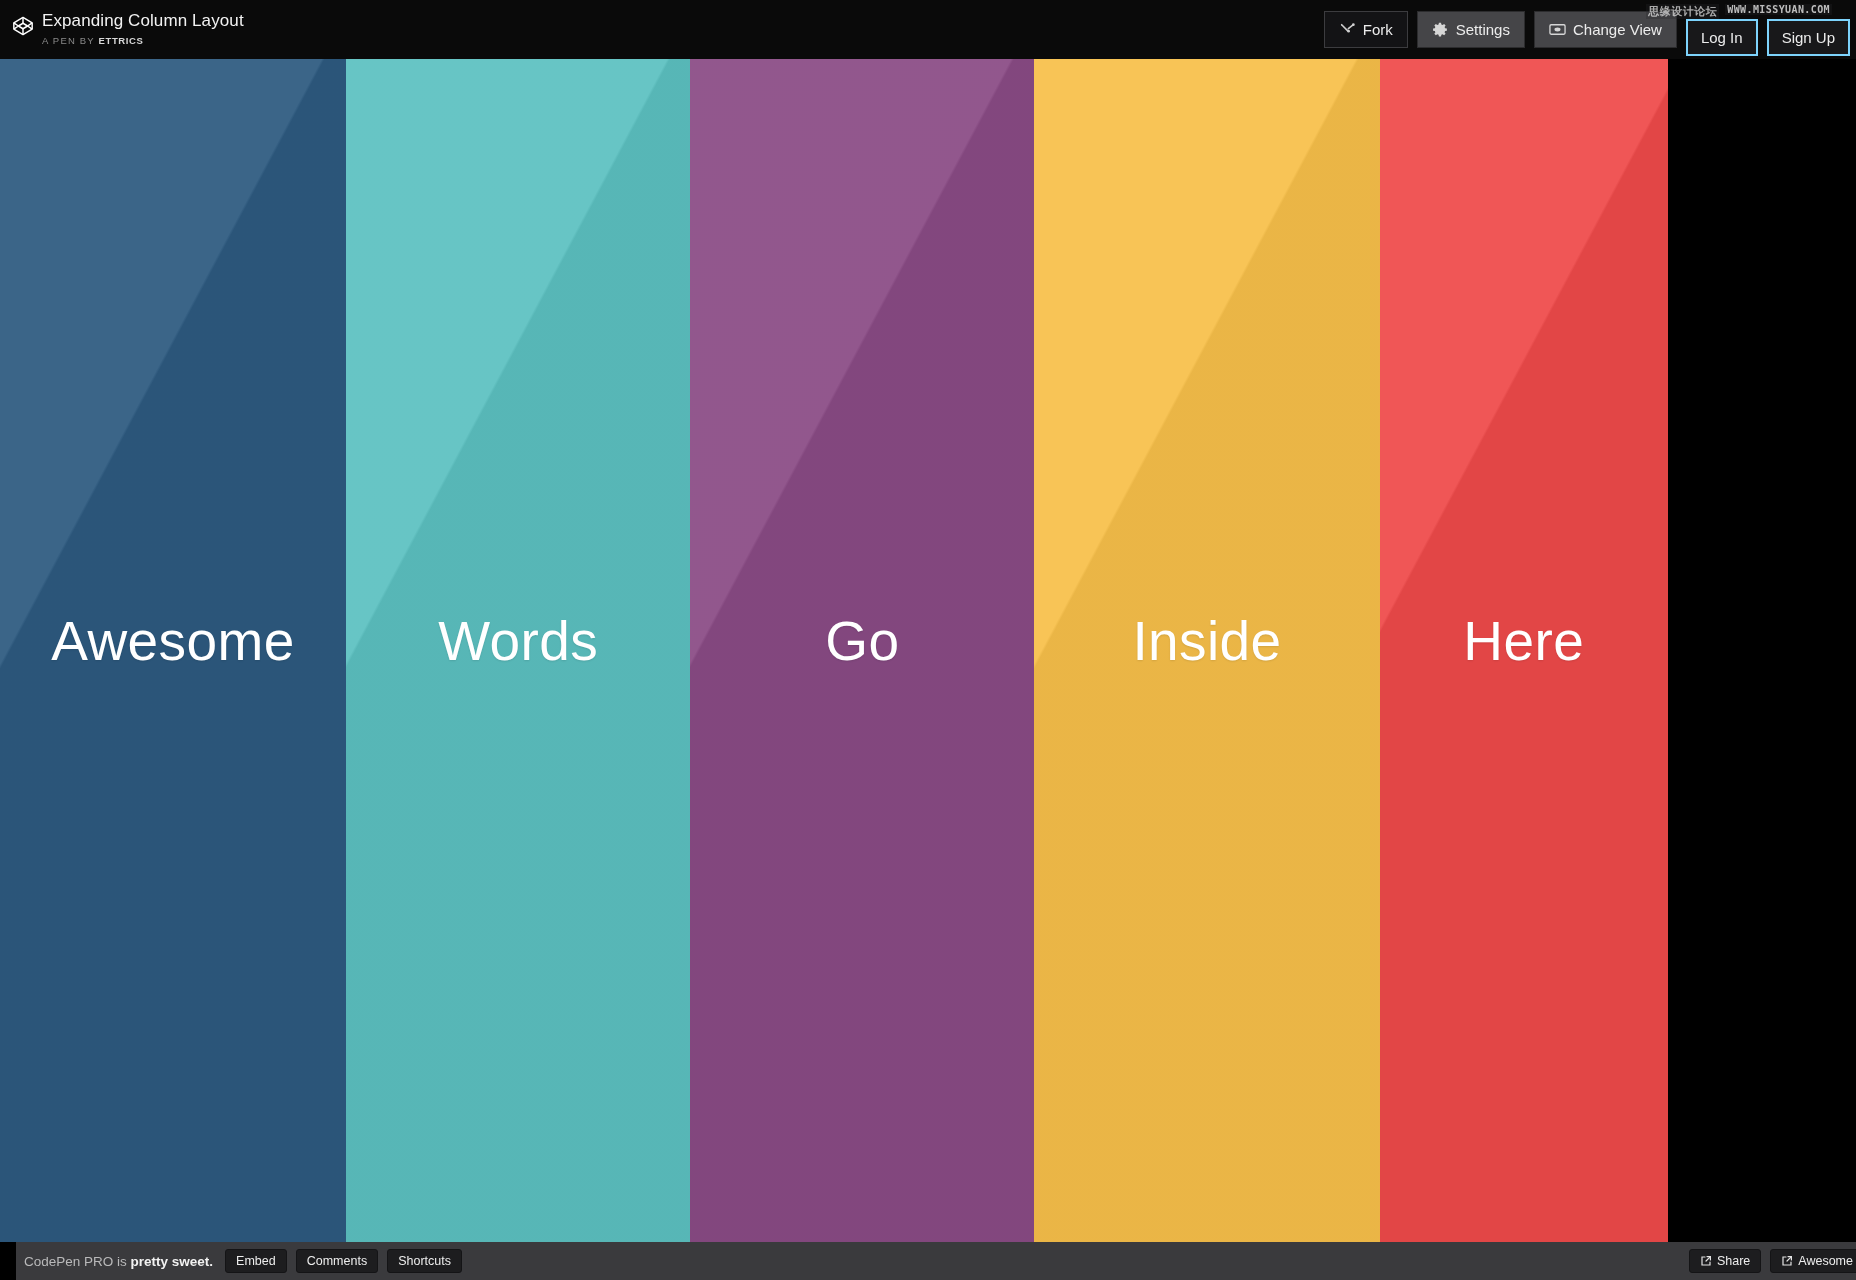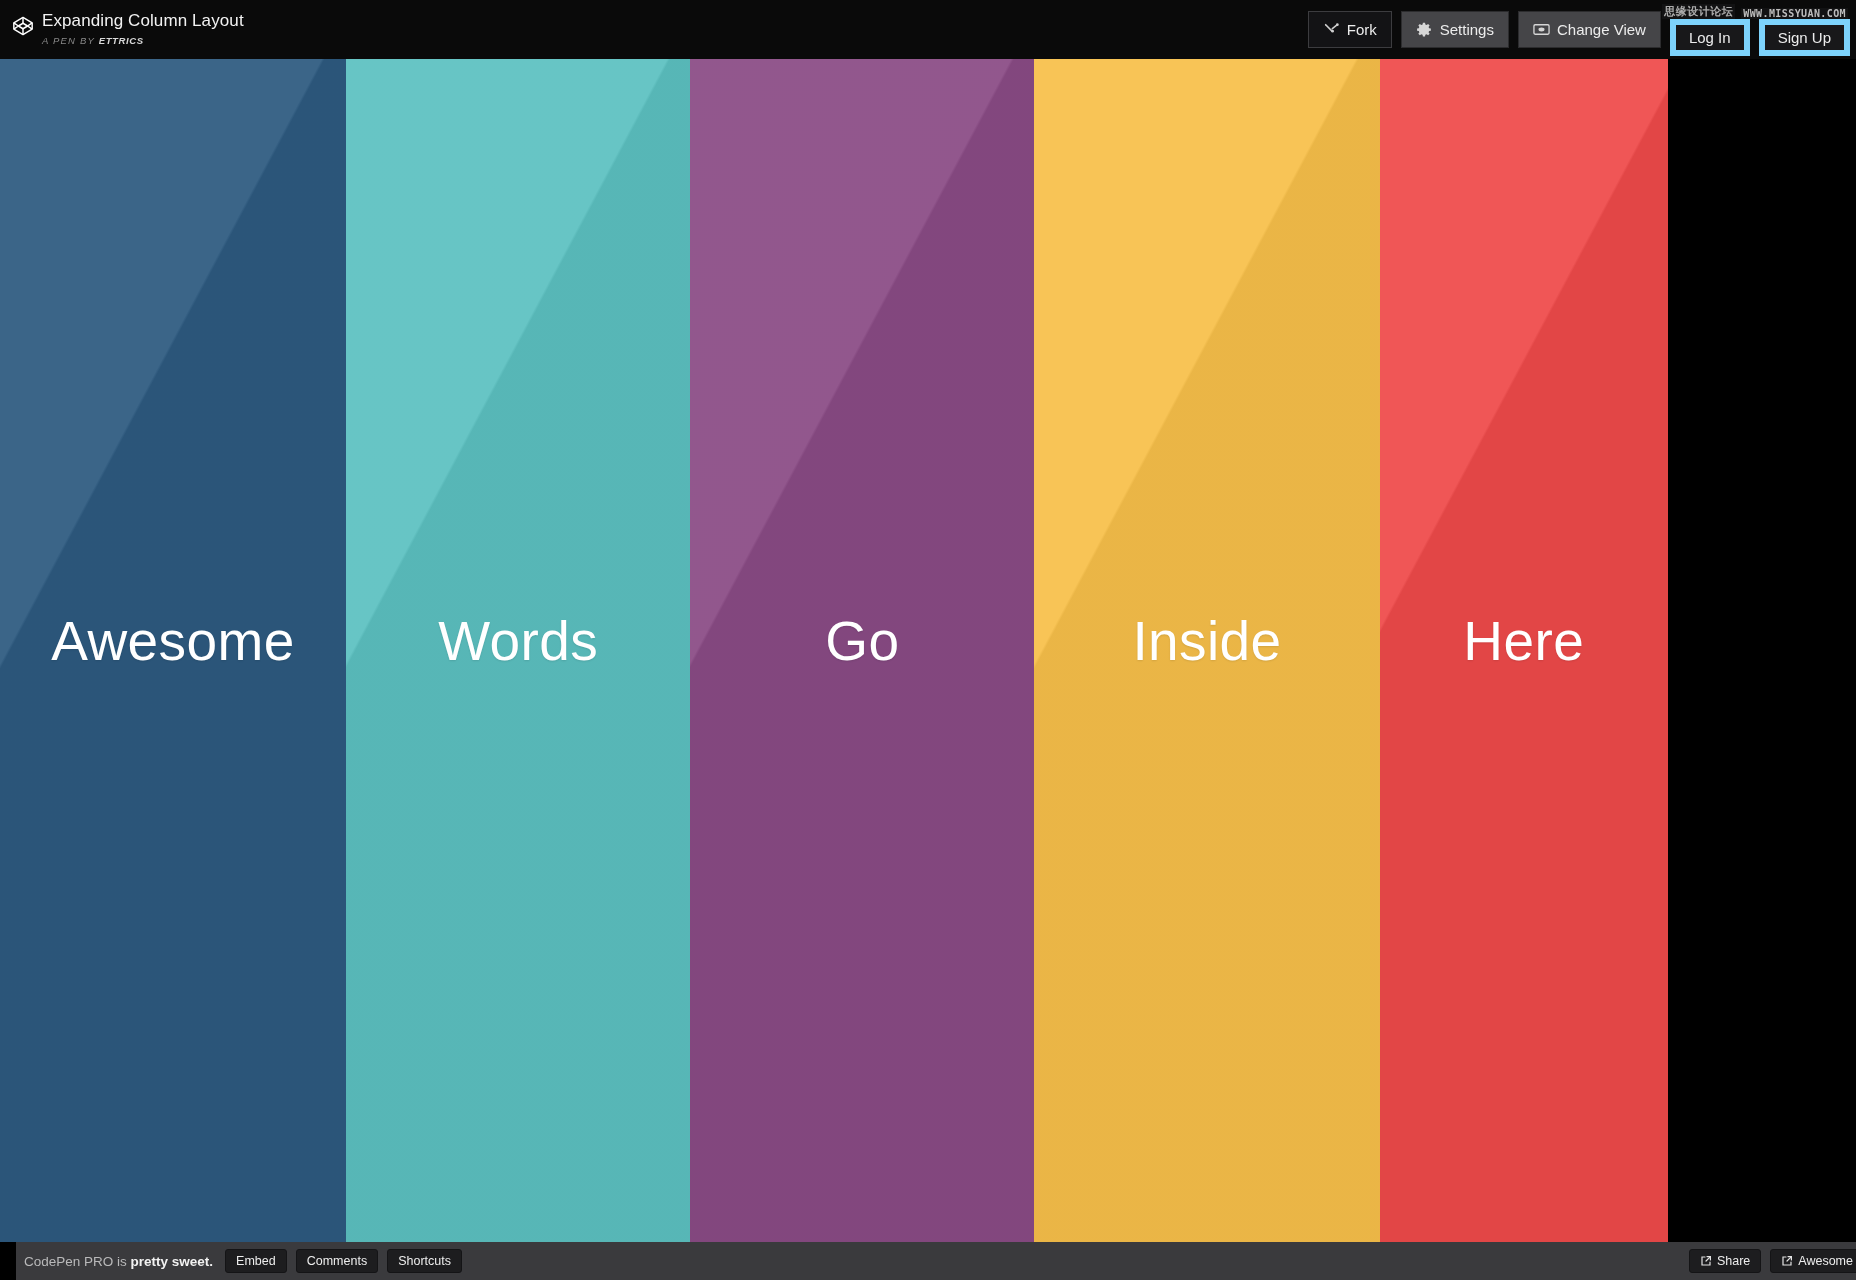--- a/index.html
+++ b/index.html
@@ -20,43 +20,43 @@
   }
   #brand{ display:flex; align-items:flex-start; padding-left:12px; }
   #logo-icon{ width:22px; height:22px; margin-top:4px; margin-right:8px; flex:0 0 auto; }
   #titleblock{ display:flex; flex-direction:column; justify-content:center; }
   #pen-title{
     color:#f2f2f2; font-size:17px; letter-spacing:.1px;
     line-height:20px; font-weight:400;
   }
   #pen-byline{
     color:#8a8a8a; font-size:9.5px; letter-spacing:1.2px;
-    line-height:16px; margin-top:2px; text-transform:uppercase;font-style:italic;
+    line-height:16px; margin-top:2px; text-transform:uppercase;
   }
   #pen-byline b{ color:#d8d8d8; font-weight:700; letter-spacing:.6px; }
 
   #topactions{
     position:absolute; right:0; top:0; height:59px;
     display:flex; align-items:center; gap:9px; padding-right:6px;
   }
   .tbtn{
     height:37px; border-radius:0;
     display:flex; align-items:center; gap:7px;
     padding:0 14px; color:#ececec; font-size:15px;
     background:#454548; border:1px solid #2c2c2e;
     white-space:nowrap; cursor:pointer;
   }
   .tbtn.dark{ background:#131315; border:1px solid #3c3c3f; }
-  .tbtn.plain{ background:#18181a; border:6px solid #7dd3fc; padding:0 13px;margin-top:16px; }
+  .tbtn.plain{ background:#18181a; border:2px solid #7dd3fc; padding:0 13px;margin-top:16px; }
   .tico{ width:17px; height:17px; flex:0 0 auto; display:block; }
 
   
   #wm{
-    position:absolute; top:4px; right:8px; z-index:30;
-    display:flex; gap:6px; align-items:flex-end; pointer-events:none;
+    position:absolute; top:4px; right:24px; z-index:30;
+    display:flex; gap:6px; align-items:flex-start; pointer-events:none;
   }
   #wm-cn{
     color:#cfcfcf; font-size:11px; font-weight:700;
     letter-spacing:.5px; opacity:.82;
     font-family:"DejaVu Sans", sans-serif;
     background:rgba(40,40,42,.35); padding:0 2px;
   }
   #wm-url{
     color:#dcdcdc; font-size:10px; font-weight:700; letter-spacing:.4px;
     opacity:.85; font-family:"DejaVu Sans Mono", monospace;

